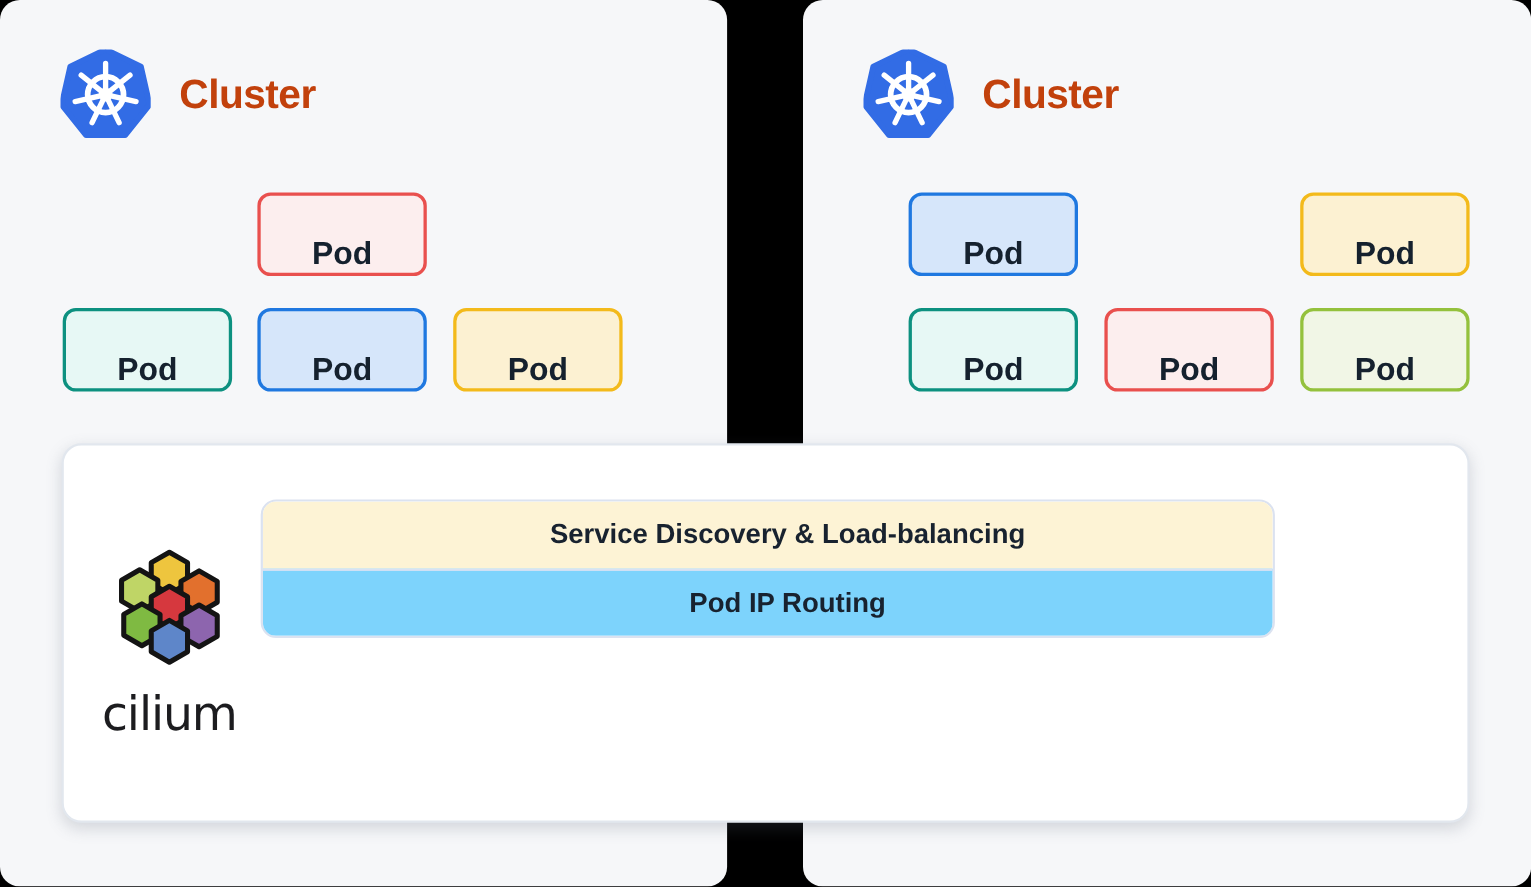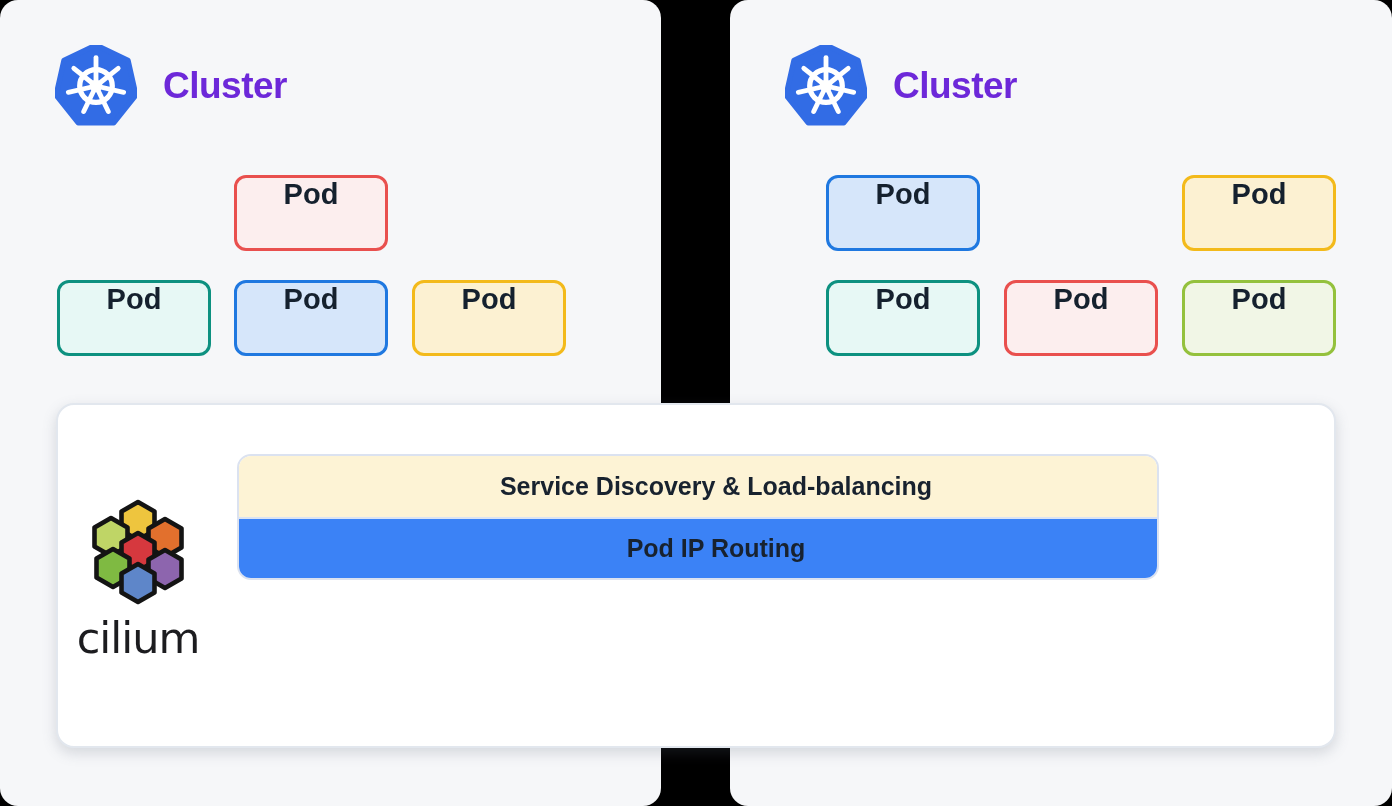--- a/index.html
+++ b/index.html
@@ -19,28 +19,28 @@
   }
   .cluster-panel.left  { left:0;  width:661px; }
   .cluster-panel.right { left:730px; width:662px; }
 
   .cluster-header {
     position:absolute; left:55px; top:45px;
     display:flex; align-items:center; gap:26px;
   }
   .k8s-logo { width:82px; height:82px; display:block; }
   .cluster-title {
-    font-size:37px; font-weight:700; color:#6d28d9; letter-spacing:-0.5px;
+    font-size:37px; font-weight:700; color:#c2410c; letter-spacing:-0.5px;
   }
 
   
   .pod {
     position:absolute; width:154px; height:76px;
     border-radius:12px; border:3px solid;
-    display:flex; align-items:flex-start; justify-content:center;
+    display:flex; align-items:flex-end; justify-content:center;
     font-size:29px; font-weight:700; color:#15212e;
   }
   .pod--red    { background:#fceeee; border-color:#e9504e; }
   .pod--teal   { background:#e7f8f5; border-color:#0d9180; }
   .pod--blue   { background:#d6e6fa; border-color:#1f78e0; }
   .pod--yellow { background:#fcf1d2; border-color:#f3ba1b; }
   .pod--green  { background:#f1f6e6; border-color:#94c13d; }
 
   .cluster-panel.left  .col1 { left:57px; }
   .cluster-panel.left  .col2 { left:234px; }
@@ -54,22 +54,22 @@
   
   .cilium-panel {
     position:absolute; left:56px; top:403px;
     width:1280px; height:345px;
     background:#ffffff;
     border:2px solid #e2e7ee;
     border-radius:18px;
     box-shadow:0 5px 14px rgba(90,100,120,0.22);
   }
   .cilium-brand {
-    position:absolute; left:12px; top:94px; width:136px;
-    display:flex; flex-direction:column; align-items:center;
+    position:absolute; left:28px; top:94px; width:136px;
+    display:flex; flex-direction:column; align-items:center;gap:12px;
   }
   .cilium-logo { width:112px; height:108px; display:block; }
   .cilium-wordmark {
     margin-top:6px;
     font-family:"DejaVu Sans","Liberation Sans",sans-serif;
     font-size:43px; font-weight:400; color:#1c1c1f; letter-spacing:-1px;
   }
 
   .feature-stack {
     position:absolute; left:179px; top:49px; width:922px;
@@ -80,21 +80,21 @@
     height:61px;
     display:flex; align-items:center; justify-content:center;
     font-size:25px; font-weight:700; color:#18222f;
     border-top:2px solid #d9e2f3;
     padding-left:36px;
   }
   .feature-row:first-child { border-top:none; }
   .feature--cream { background:#fdf3d5; }
   .feature--cyan  { background:#ebf8fc; }
   .feature--pink  { background:#fdeef2; }
-  .feature--sage  { background:#3b82f6; }
+  .feature--sage  { background:#7dd3fc; }
 </style>
 </head>
 <body>
 
 <div class="cluster-panel left">
   <div class="cluster-header">
     <svg class="k8s-logo" viewBox="0 0 78 78">
       <polygon points="39,0 69.5,14.7 77,47.7 55.9,74.1 22.1,74.1 1,47.7 8.5,14.7" fill="#326ce5" stroke="#326ce5" stroke-width="5" stroke-linejoin="round"></polygon>
       <g stroke="#ffffff" stroke-width="4.6" stroke-linecap="round">
         <line x1="39" y1="39" x2="39" y2="12"></line>

